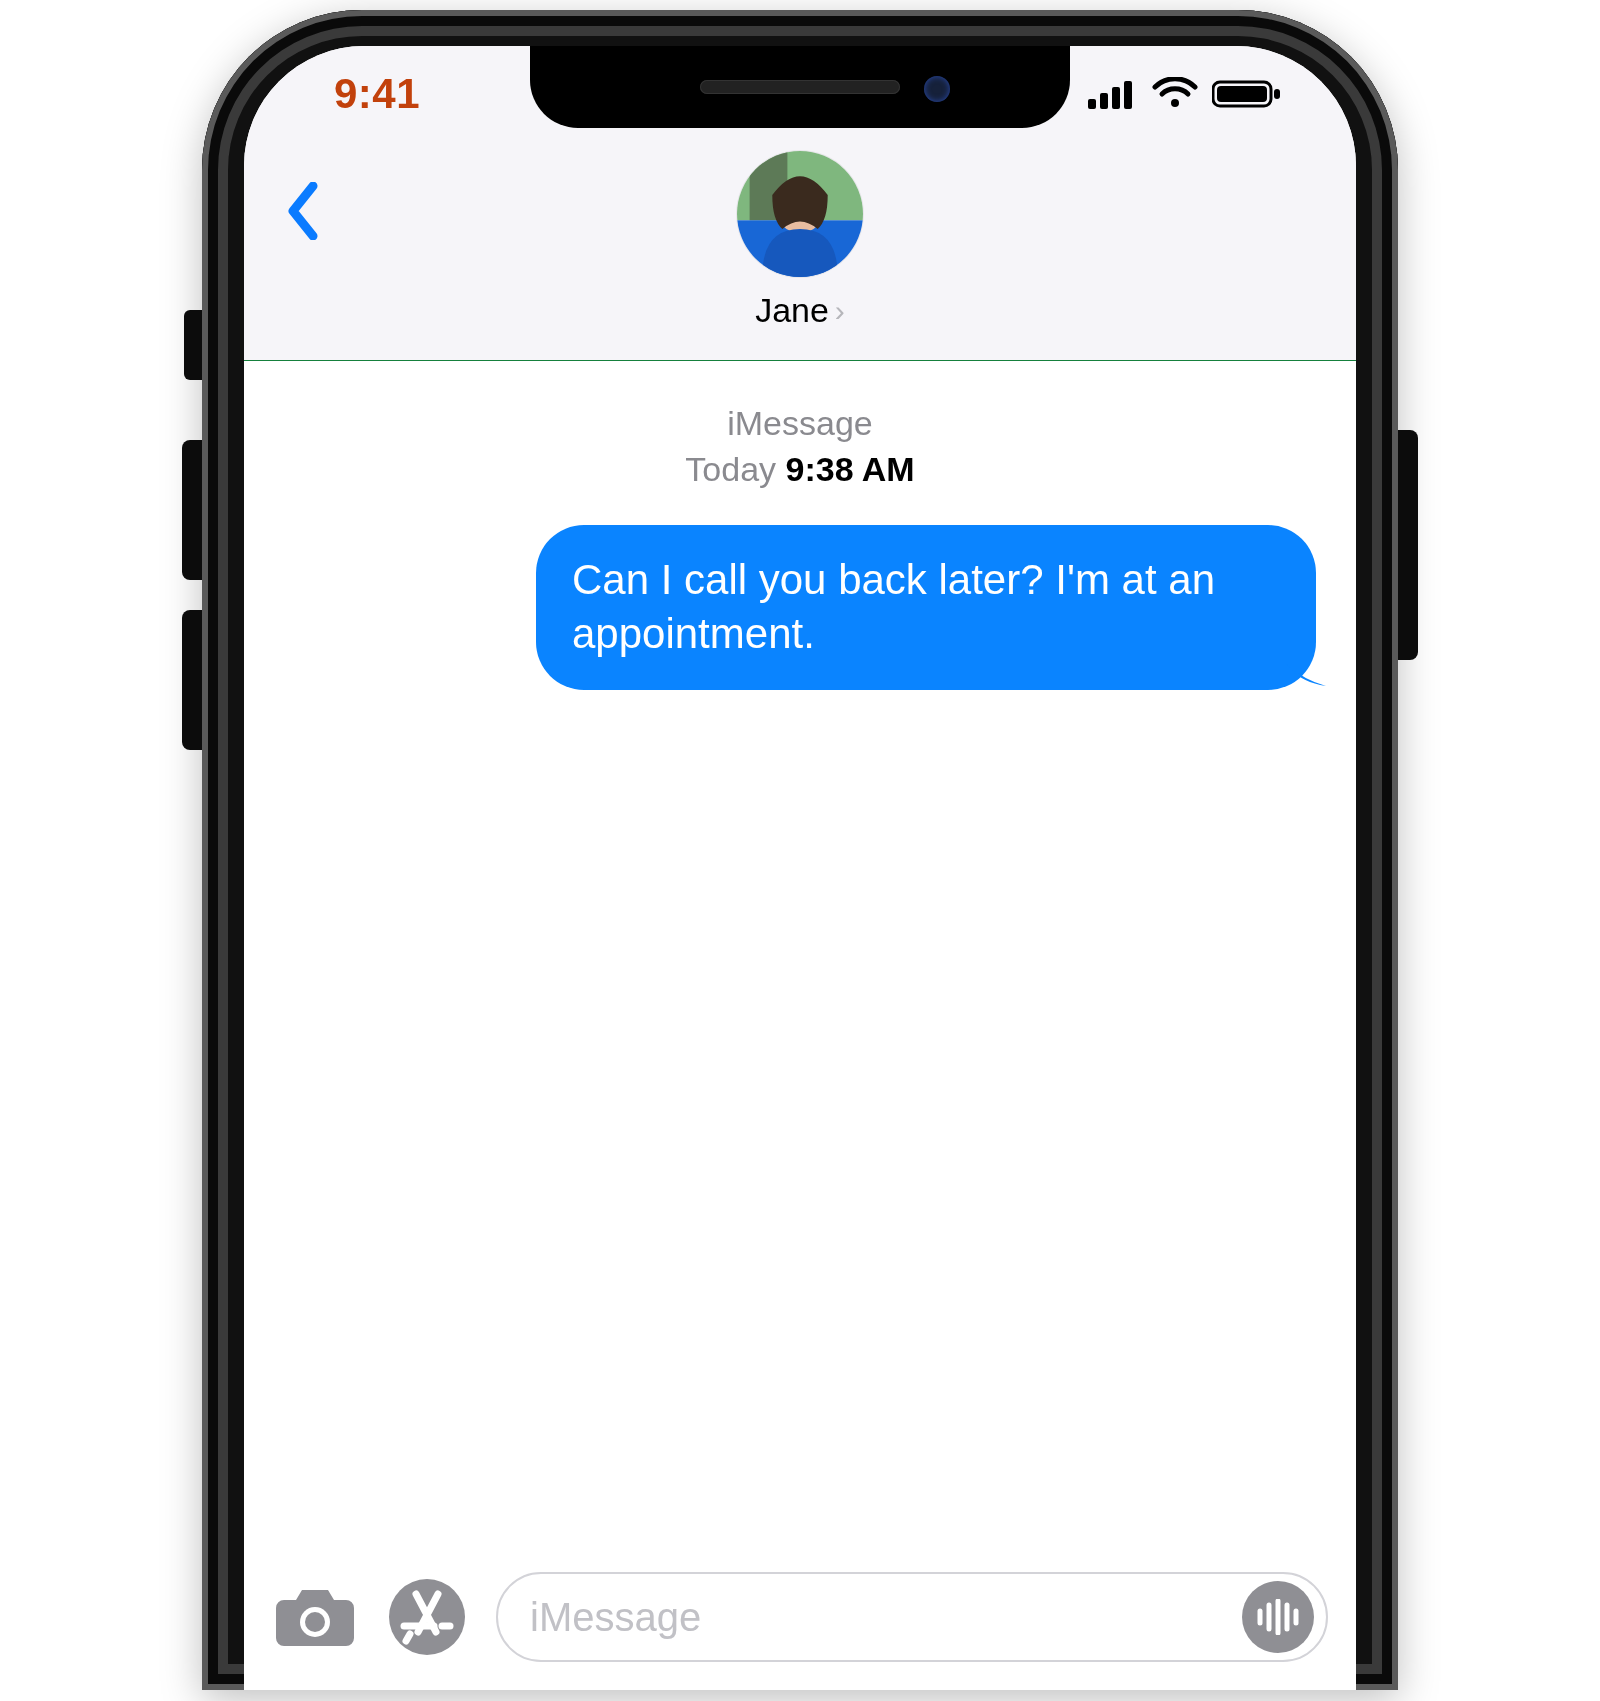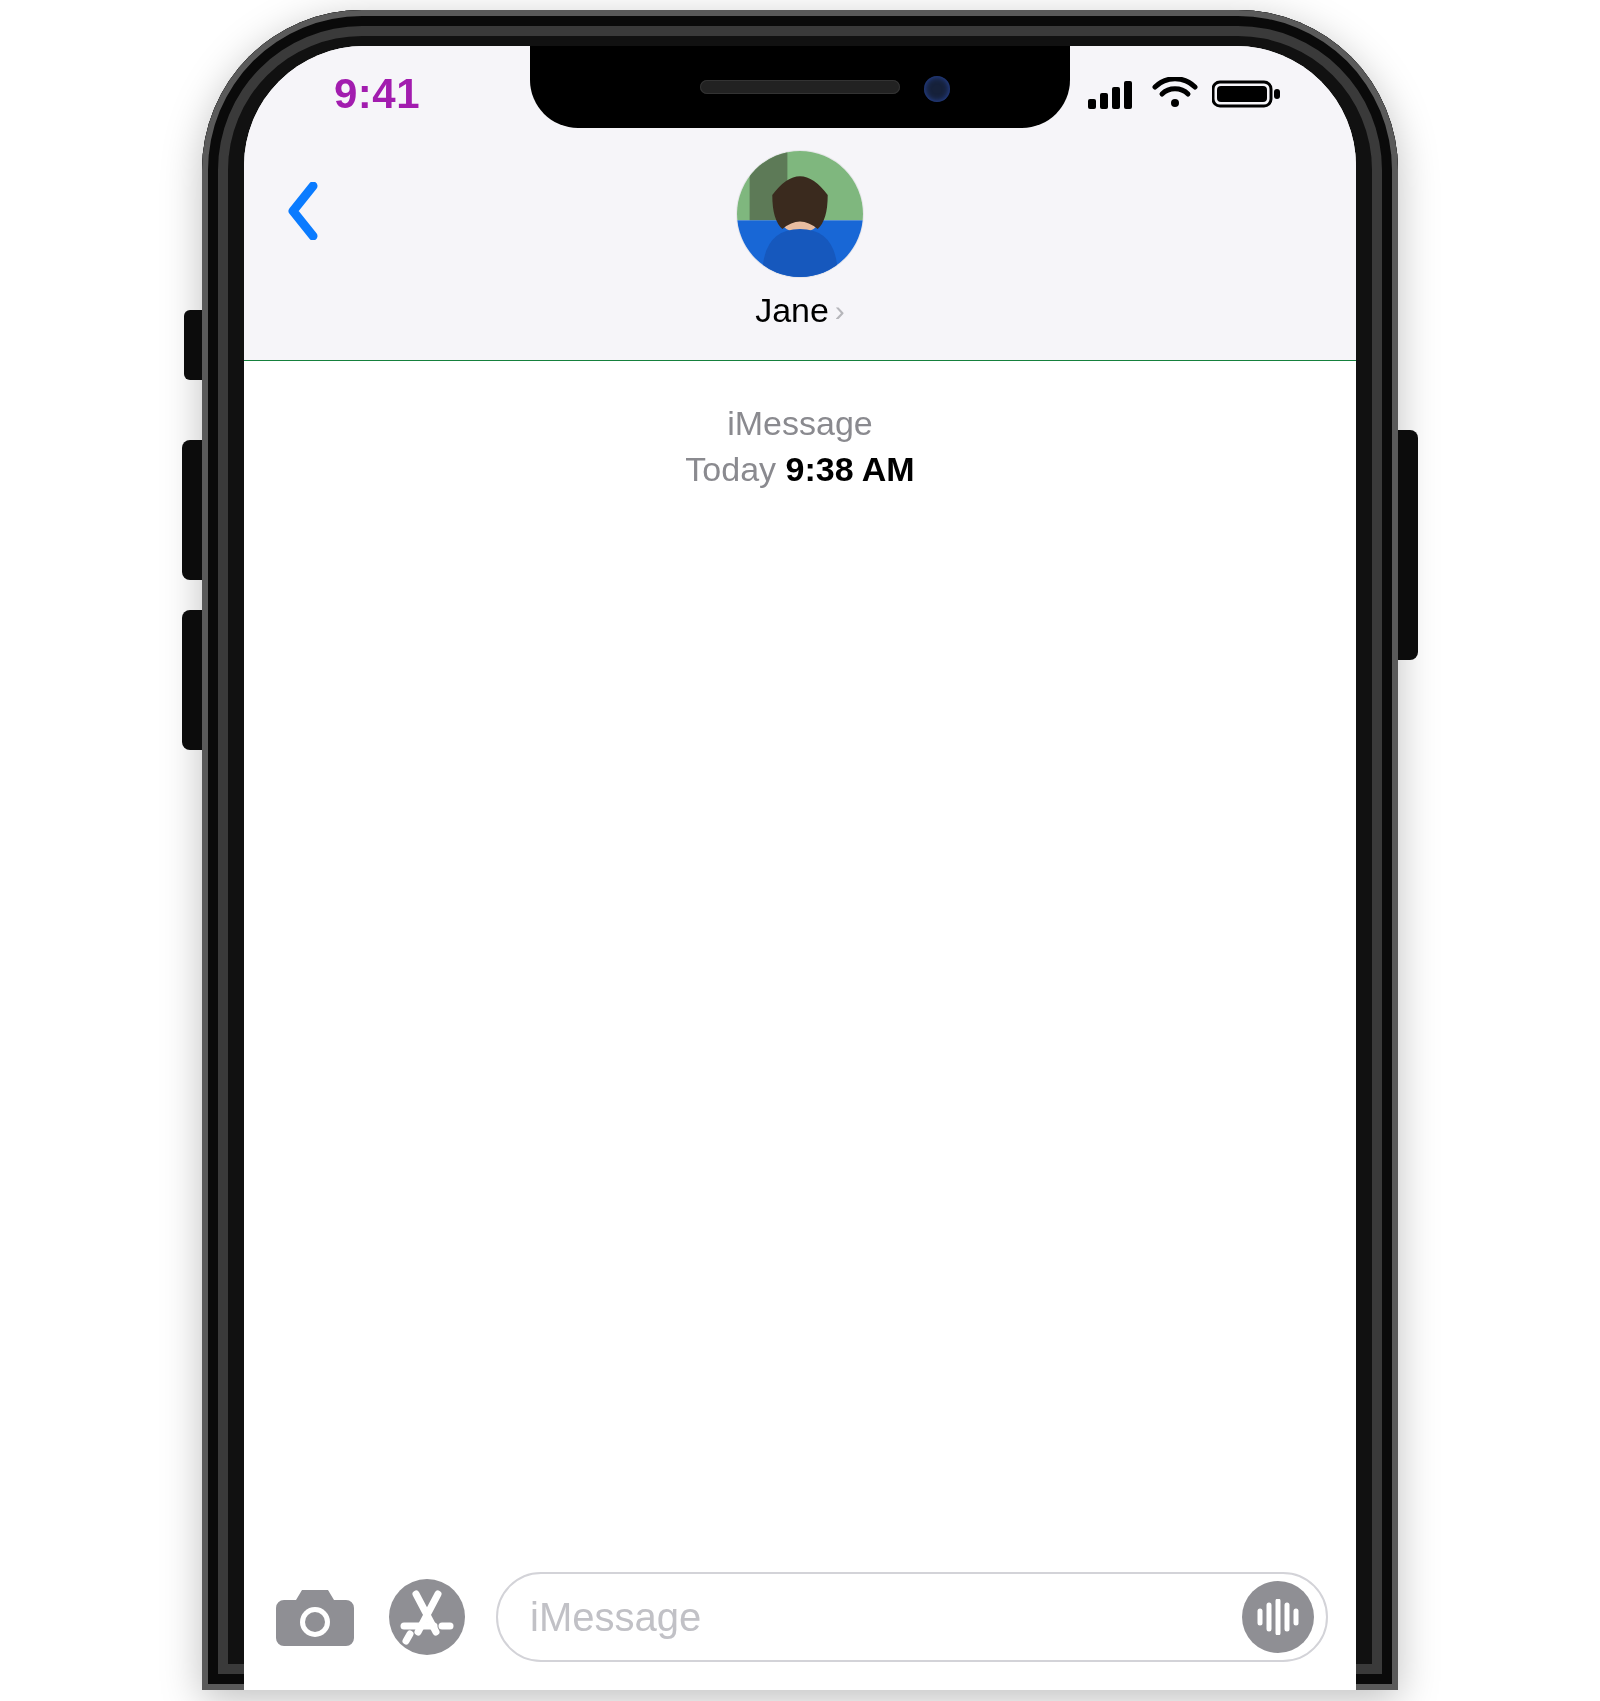--- a/index.html
+++ b/index.html
@@ -92,21 +92,21 @@
     height: 95px;
     display: flex;
     align-items: center;
     justify-content: space-between;
     padding: 0 60px;
     background: #f6f5f9;
   }
   .status-time {
     font-size: 42px;
     font-weight: 600;
-    color: #a21caf;
+    color: #c2410c;
     letter-spacing: 0.5px;
     padding-left: 30px;
   }
   .status-icons {
     display: flex;
     align-items: center;
     gap: 14px;
     padding-right: 14px;
   }
   .status-icons svg { display: block; }
@@ -306,20 +306,28 @@
         <span class="chev">›</span>
       </div>
     </div>
 
     <div class="thread">
       <div class="thread-meta">
         <span class="line1">iMessage</span>
         <span>Today </span><span class="time">9:38 AM</span>
       </div>
 
+      <div class="bubble-row">
+        <div class="bubble">
+          <span>Can I call you back later? I'm at an appointment.</span>
+          <svg class="bubble-tail" viewBox="0 0 40 40">
+            <path d="M0 18 Q18 34 40 40 Q16 36 6 24 Q2 20 0 18 Z" fill="#0a84ff"></path>
+          </svg>
+        </div>
+      </div>
     </div>
 
     <div class="compose">
       <div class="icon-btn">
         <svg width="78" height="62" viewBox="0 0 78 62">
           <path d="M8 14h12l6-10h26l6 10h12a8 8 0 018 8v30a8 8 0 01-8 8H8a8 8 0 01-8-8V22a8 8 0 018-8z" fill="#8f8f94"></path>
           <circle cx="39" cy="36" r="15" fill="#fff"></circle>
           <circle cx="39" cy="36" r="10" fill="#8f8f94"></circle>
         </svg>
       </div>

